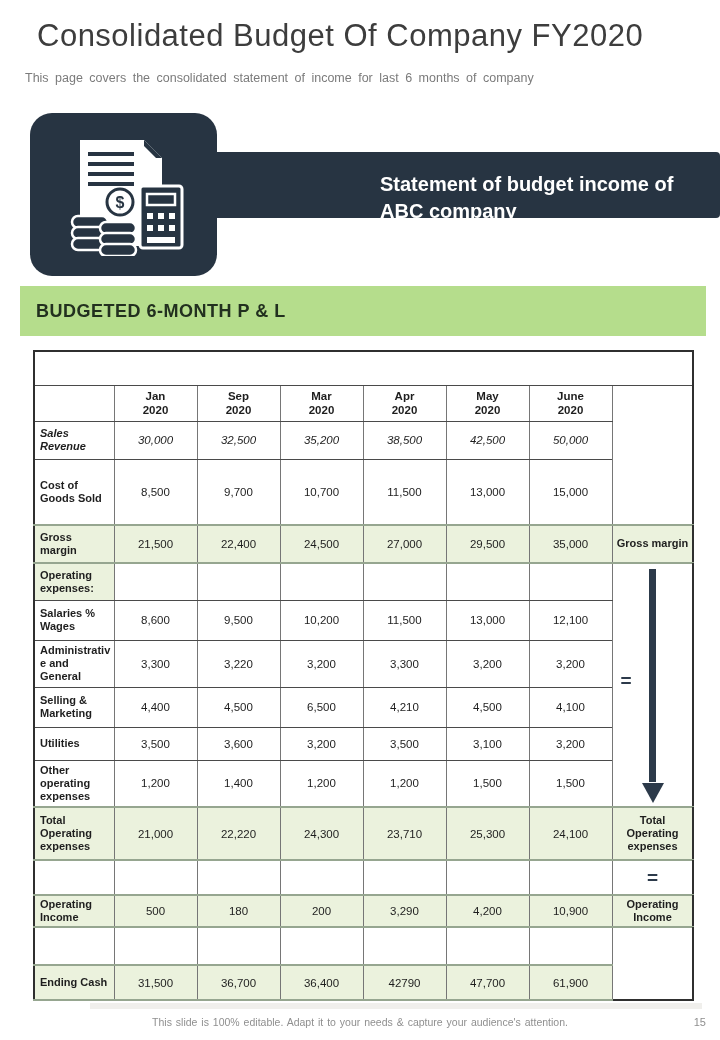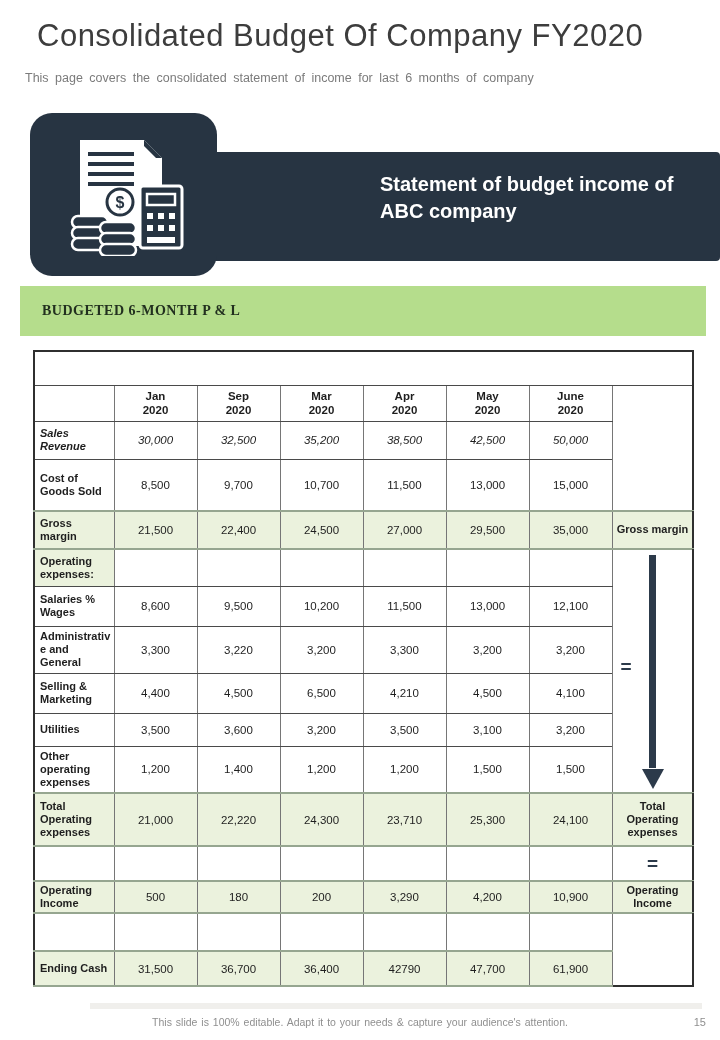--- a/index.html
+++ b/index.html
@@ -9,37 +9,37 @@
   }
   .title{
     position:absolute;left:25px;top:18px;width:680px;
     font-size:31px;font-weight:400;color:#3d3d3d;letter-spacing:.5px;margin-left:12px;
   }
   .subtitle{
     position:absolute;left:25px;top:71px;width:660px;
     font-size:12.5px;color:#7b7b7b;word-spacing:3px;
   }
   .banner{
-    position:absolute;left:130px;top:152px;width:590px;height:109px;
+    position:absolute;left:130px;top:152px;width:590px;height:66px;
     background:#273442;border-radius:0 4px 4px 0;
   }
   .banner-text{
     position:absolute;left:250px;top:19px;width:320px;
     color:#ffffff;font-size:20px;font-weight:700;line-height:1.35;
   }
   .icon-box{
     position:absolute;left:30px;top:113px;width:187px;height:163px;
     background:#273442;border-radius:22px;display:flex;align-items:center;justify-content:center;
   }
   .green-bar{
     position:absolute;left:20px;top:286px;width:686px;height:50px;
     background:#b5dd8c;display:flex;align-items:center;
   }
   .green-bar-text{
-    padding-left:22px;font-size:14px;font-weight:700;color:#22301f;letter-spacing:.5px;font-family:Liberation Serif, serif;
+    padding-left:16px;font-size:18px;font-weight:700;color:#22301f;letter-spacing:.5px;
   }
   .table-wrap{position:absolute;left:33px;top:350px;}
   table{border-collapse:collapse;table-layout:fixed;width:659px;border:2px solid #2f2f2f;}
   td,th{
     border:1px solid #767676;border-top:1.5px solid #4a4a4a;border-bottom:1.5px solid #4a4a4a;
     padding:2px 3px;font-size:11.5px;color:#1e1e1e;vertical-align:middle;overflow:hidden;
   }
   tr.greenrow td{border-top:2px solid #96a690;border-bottom:2px solid #96a690;}
   td.lbl{font-weight:700;font-size:11px;text-align:left;padding-left:5px;line-height:1.18;overflow-wrap:anywhere;}
   td.val{text-align:center;}
@@ -147,21 +147,21 @@
         <tr style="height: 38px; font-style: italic;">
           <td class="lbl">Sales Revenue</td>
           <td class="val">30,000</td>
           <td class="val">32,500</td>
           <td class="val">35,200</td>
           <td class="val">38,500</td>
           <td class="val">42,500</td>
           <td class="val">50,000</td>
           <td rowspan="2"></td>
         </tr>
-        <tr style="height: 52px; margin-left: 22px;">
+        <tr style="height: 66px; margin-left: 22px;">
           <td class="lbl">Cost of Goods Sold</td>
           <td class="val">8,500</td>
           <td class="val">9,700</td>
           <td class="val">10,700</td>
           <td class="val">11,500</td>
           <td class="val">13,000</td>
           <td class="val">15,000</td>
         </tr>
         <tr class="greenrow" style="height: 38px;">
           <td class="lbl g">Gross margin</td>

